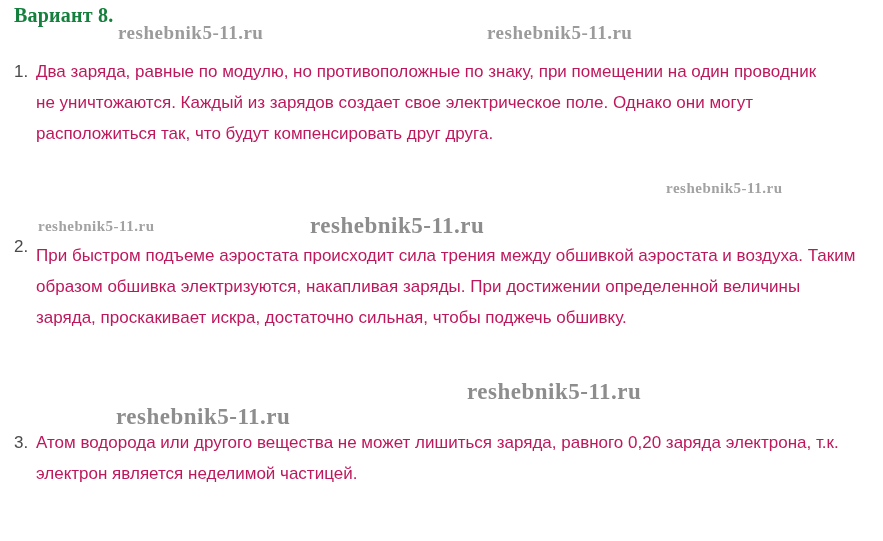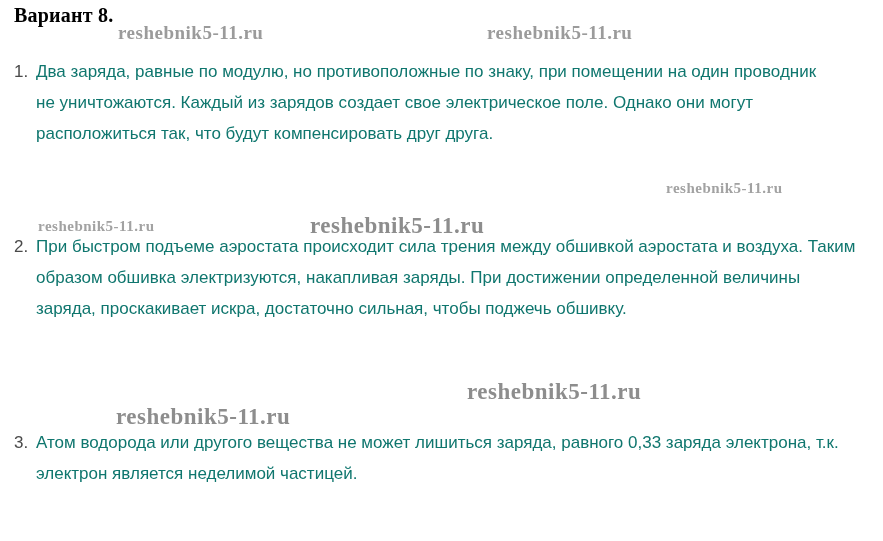--- a/index.html
+++ b/index.html
@@ -21,46 +21,46 @@
     box-sizing: border-box;
   }
 
   .variant-title {
     position: absolute;
     left: 14px;
     top: 4px;
     font-family: "Liberation Serif", serif;
     font-size: 20px;
     font-weight: bold;
-    color: #000000;
+    color: #15803d;
     letter-spacing: 0.2px;
   }
 
   .answer {
     position: absolute;
     display: flex;
     align-items: flex-start;
   }
   .answer .num {
     font-size: 17px;
     color: #4a4a4a;
     min-width: 22px;
     line-height: 31px;
   }
   .answer .body {
     font-size: 17px;
     line-height: 31px;
-    color: #0f766e;
+    color: #be185d;
   }
 
   #answer-1 { left: 14px; top: 56px; width: 830px; }
   #answer-1 .body { width: 800px; }
 
   #answer-2 { left: 14px; top: 231px; width: 850px; }
-  #answer-2 .body { width: 820px; }
+  #answer-2 .body { width: 820px; margin-top: 9px; }
 
   #answer-3 { left: 14px; top: 427px; width: 850px; }
   #answer-3 .body { width: 820px; }
 
   .watermark {
     position: absolute;
     font-family: "Liberation Serif", serif;
     color: #9a9a9a;
     white-space: nowrap;
     pointer-events: none;
@@ -93,21 +93,21 @@
     <span class="body">Два заряда, равные по модулю, но противоположные по знаку, при помещении на один проводник не уничтожаются. Каждый из зарядов создает свое электрическое поле. Однако они могут расположиться так, что будут компенсировать друг друга.</span>
   </div>
 
   <div class="answer" id="answer-2">
     <span class="num">2.</span>
     <span class="body">При быстром подъеме аэростата происходит сила трения между обшивкой аэростата и воздуха. Таким образом обшивка электризуются, накапливая заряды. При достижении определенной величины заряда, проскакивает искра, достаточно сильная, чтобы поджечь обшивку.</span>
   </div>
 
   <div class="answer" id="answer-3">
     <span class="num">3.</span>
-    <span class="body">Атом водорода или другого вещества не может лишиться заряда, равного 0,33 заряда электрона, т.к. электрон является неделимой частицей.</span>
+    <span class="body">Атом водорода или другого вещества не может лишиться заряда, равного 0,20 заряда электрона, т.к. электрон является неделимой частицей.</span>
   </div>
 
   <div class="watermark wm-md" id="wm-1">reshebnik5-11.ru</div>
   <div class="watermark wm-md" id="wm-2">reshebnik5-11.ru</div>
   <div class="watermark wm-sm" id="wm-3">reshebnik5-11.ru</div>
   <div class="watermark wm-sm" id="wm-4">reshebnik5-11.ru</div>
   <div class="watermark wm-lg" id="wm-5">reshebnik5-11.ru</div>
   <div class="watermark wm-lg" id="wm-6">reshebnik5-11.ru</div>
   <div class="watermark wm-lg" id="wm-7">reshebnik5-11.ru</div>
 

